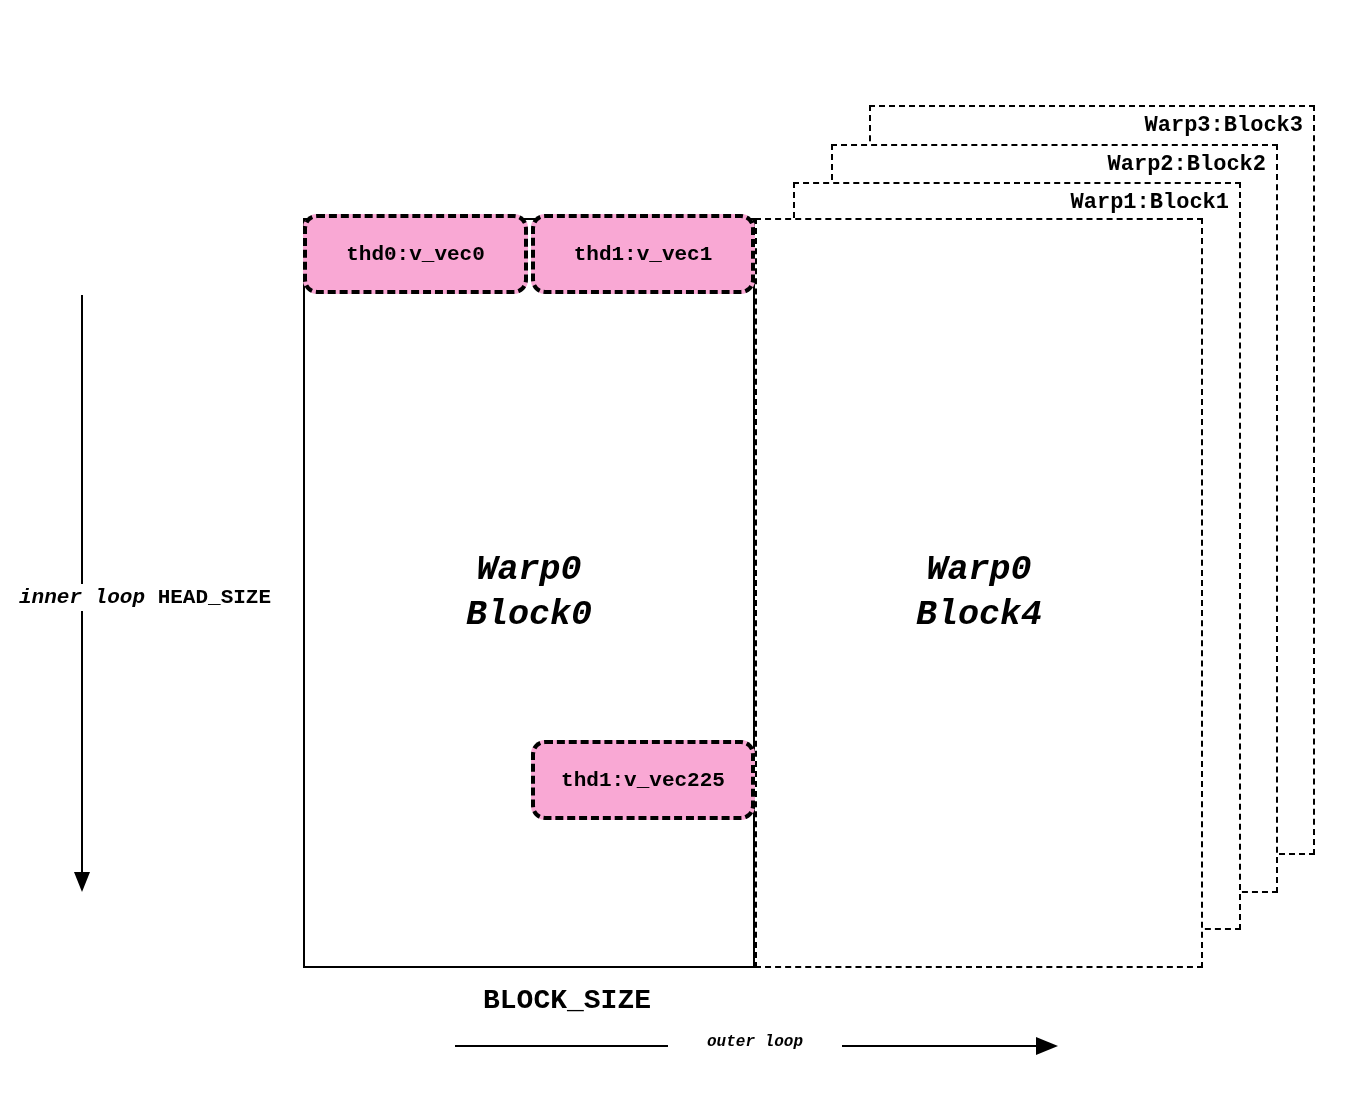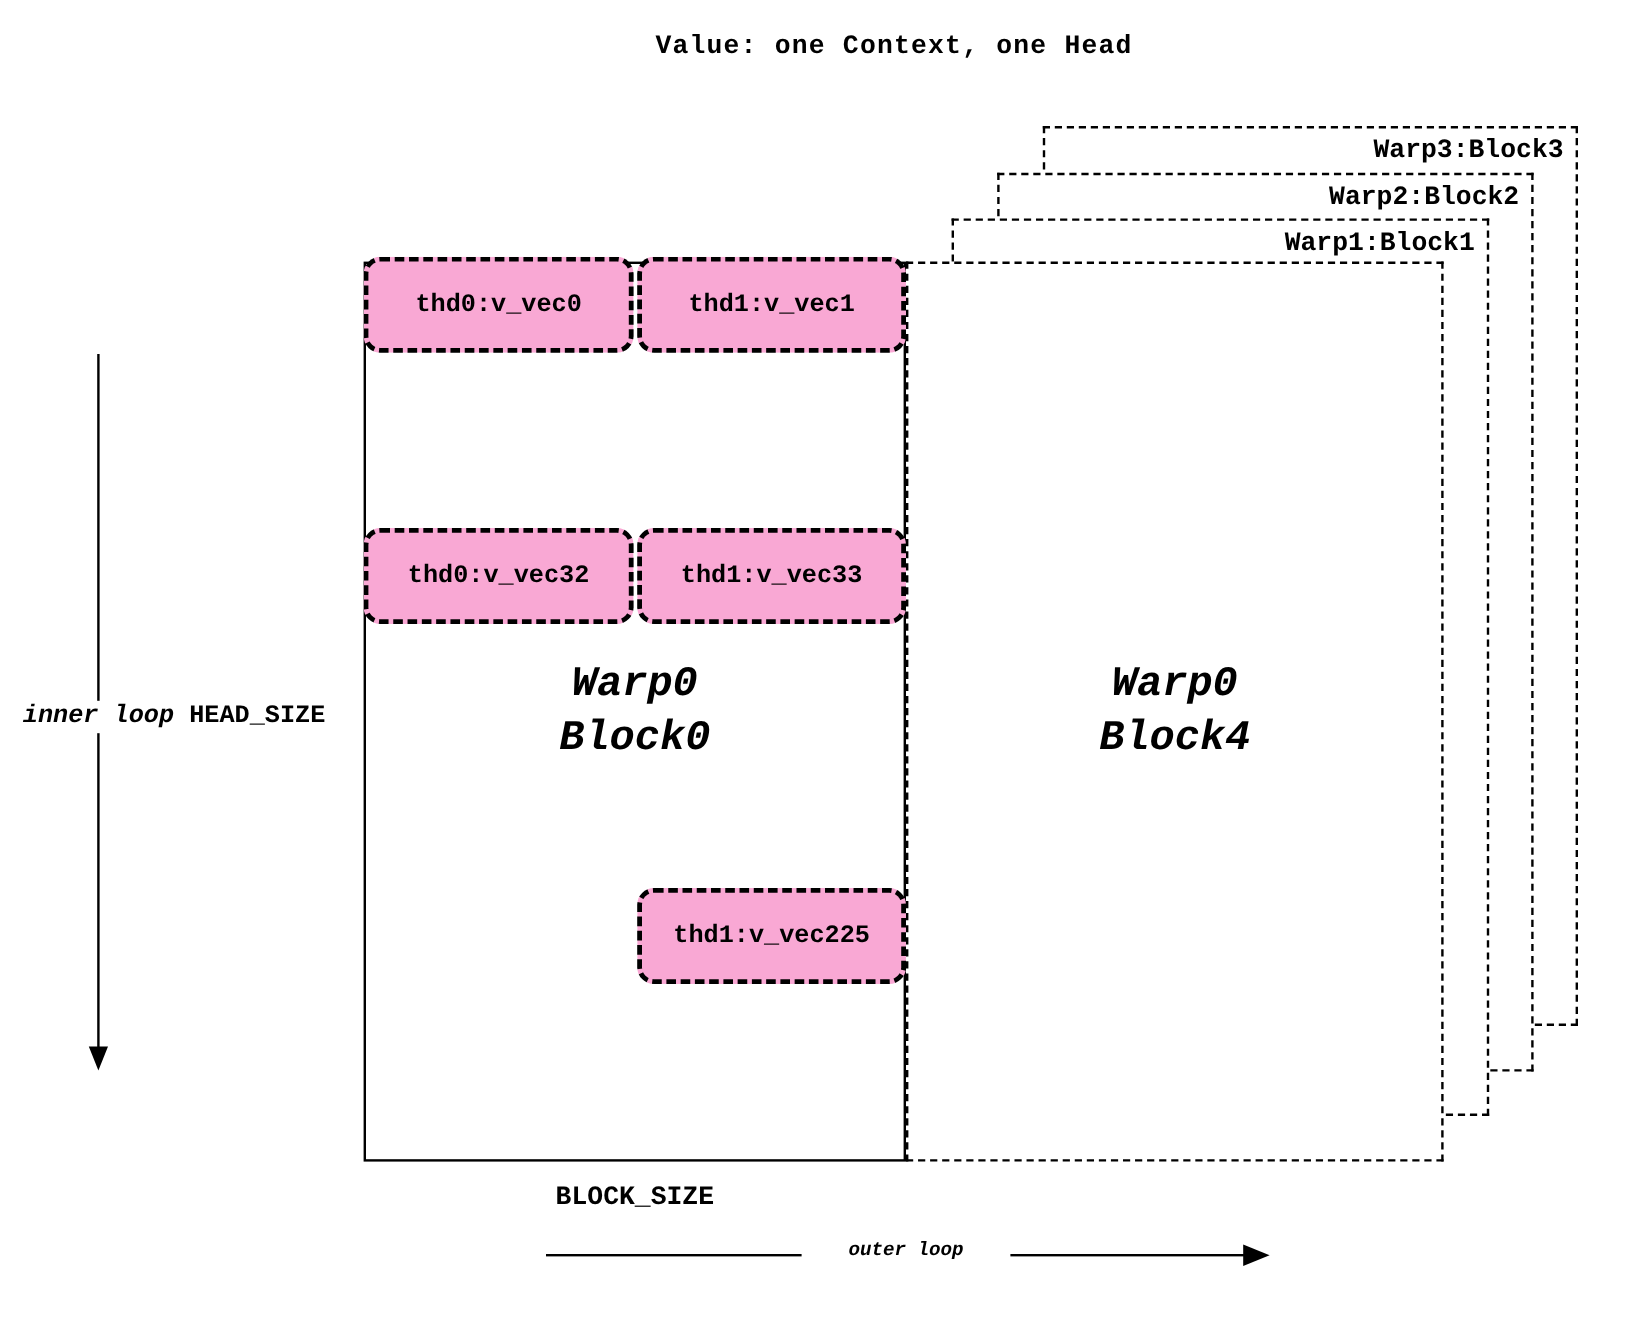--- a/index.html
+++ b/index.html
@@ -75,21 +75,20 @@
   }
   .italic { font-style: italic; }
   .z1{z-index:1}.z2{z-index:2}.z3{z-index:3}.z4{z-index:4}
   .z5{z-index:5}.z6{z-index:6}.z7{z-index:7}.z8{z-index:8}
 </style>
 </head>
 <body>
 
 <div id="canvas">
 
-  <div class="abs title">Value: one Context, one Head</div>
 
   <div class="abs sheet z1" style="left:869px; top:105px; width:446px; height:750px;">
     <span class="sheet-label">Warp3:Block3</span>
   </div>
 
   <div class="abs sheet z2" style="left:831px; top:144px; width:447px; height:749px;">
     <span class="sheet-label">Warp2:Block2</span>
   </div>
 
   <div class="abs sheet z3" style="left:793px; top:182px; width:448px; height:748px;">
@@ -106,31 +105,29 @@
   <div class="abs main-rect z5" style="left:303px; top:218px; width:452px; height:750px;">
     <div class="center-label">
       <span>Warp0</span>
       <span>Block0</span>
     </div>
   </div>
 
   <div class="abs thd-box z6" style="left:303px; top:214px; width:225px; height:80px;">thd0:v_vec0</div>
   <div class="abs thd-box z6" style="left:531px; top:214px; width:224px; height:80px;">thd1:v_vec1</div>
 
-  <div class="abs thd-box z6" style="left:303px; top:440px; width:225px; height:80px;">thd0:v_vec32</div>
-  <div class="abs thd-box z6" style="left:531px; top:440px; width:224px; height:80px;">thd1:v_vec33</div>
 
   <div class="abs thd-box z6" style="left:531px; top:740px; width:224px; height:80px;">thd1:v_vec225</div>
 
   <div class="abs vline z7" style="left:81px; top:295px; height:578px;"></div>
   <div class="abs arrowhead-down z7" style="left:74px; top:872px;"></div>
   <div class="abs axis-label z8" style="left:16px; top:584px;">
     <span class="italic">inner loop</span>
     <span>HEAD_SIZE</span>
   </div>
 
-  <div class="abs axis-label z7" style="left:460px; top:983px; font-size:22px;">BLOCK_SIZE</div>
+  <div class="abs axis-label z7" style="left:480px; top:983px; font-size:28px;">BLOCK_SIZE</div>
 
   <div class="abs hline z7" style="left:455px; top:1045px; width:583px;"></div>
   <div class="abs arrowhead-right z7" style="left:1036px; top:1037px;"></div>
   <div class="abs axis-label italic z8" style="left:668px; top:1031px; width:174px; text-align:center; font-size:16px;">outer loop</div>
 
 </div>
 
 </body></html>

